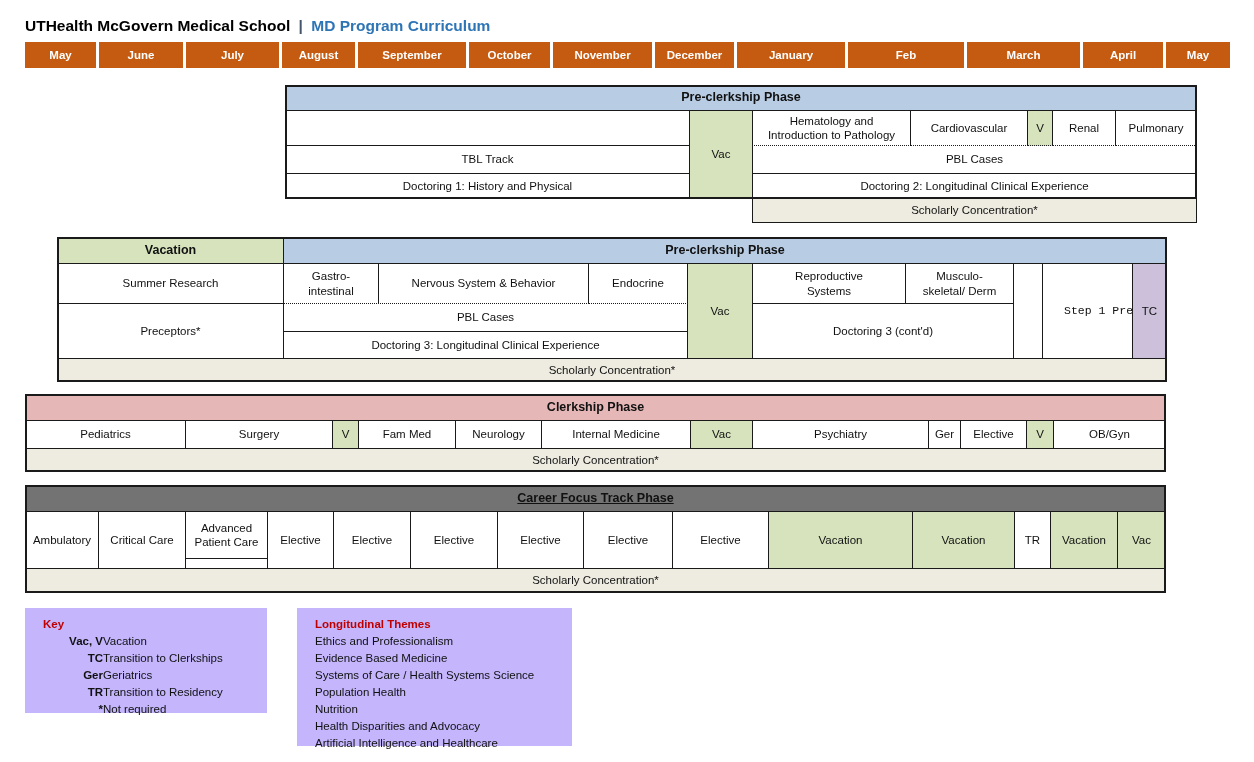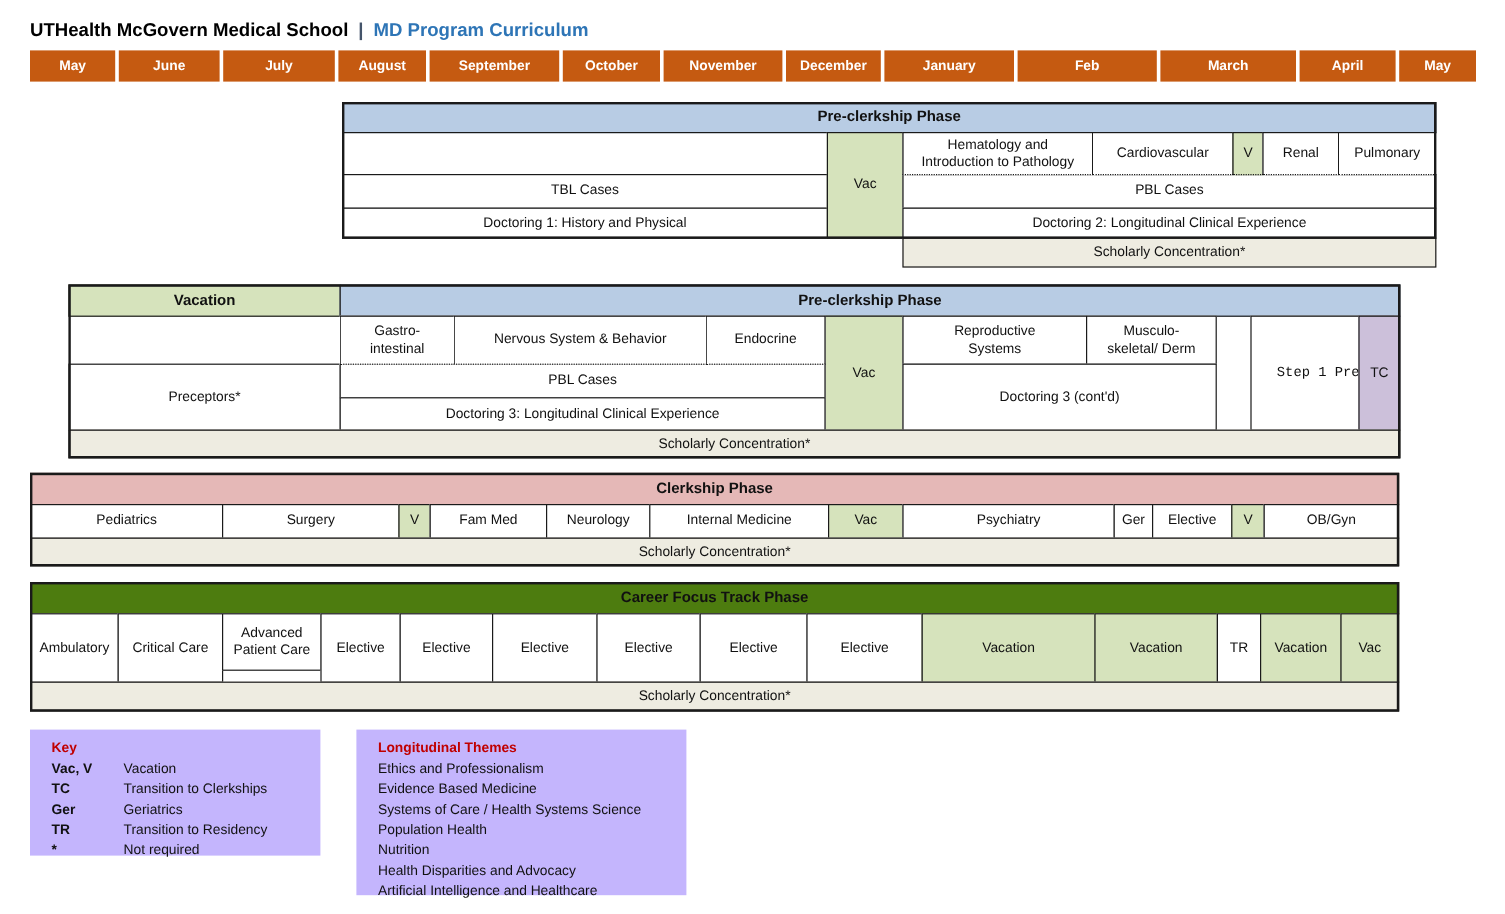--- a/index.html
+++ b/index.html
@@ -11,30 +11,30 @@
   .t-blue{color:#2E75B6;}
   .mon{position:absolute;top:42px;height:26px;background:#C55A11;color:#fff;
        font-weight:bold;font-size:11.5px;display:flex;align-items:center;justify-content:center;}
   .cell{position:absolute;box-sizing:border-box;border:1px solid #1a1a1a;background:#fff;
         display:flex;align-items:center;justify-content:center;text-align:center;
         font-size:11.5px;line-height:1.22;padding:0 6px;}
   .hdr{font-weight:bold;font-size:12.5px;}
   .green{background:#D6E3BC;}
   .blue{background:#B8CCE4;}
   .pink{background:#E5B8B7;}
-  .cyan{background:#4d7c0f;}
+  .cyan{background:#737373;text-decoration:underline;}
   .beige{background:#EEECE1;}
   .purple{background:#CCC0DA;}
   .db{border-bottom-style:dotted;z-index:2;}
   .narrow span{display:inline-block;max-width:86px;}
   .outline{position:absolute;box-sizing:border-box;border:2px solid #1a1a1a;background:transparent;z-index:4;pointer-events:none;}
   .panel{position:absolute;box-sizing:border-box;background:#c4b5fd;font-size:11.5px;line-height:17px;padding:8px 10px 6px 18px;}
   .panel .p-title{color:#C00000;font-weight:bold;}
   .krow{display:flex;}
-  .kabbr{font-weight:bold;width:60px;flex:0 0 60px;}
+  .kabbr{font-weight:bold;width:60px;flex:0 0 60px;text-align:right;}
 </style>
 </head>
 <body>
 
 <div class="canvas">
 
   <div class="title">
     <span class="t-red">UTHealth McGovern Medical School</span>
     <span class="t-sep">|</span>
     <span class="t-blue">MD Program Curriculum</span>
@@ -48,35 +48,36 @@
   <div class="mon" style="left:469px;width:81px;">October</div>
   <div class="mon" style="left:553px;width:99px;">November</div>
   <div class="mon" style="left:655px;width:79px;">December</div>
   <div class="mon" style="left:737px;width:108px;">January</div>
   <div class="mon" style="left:848px;width:116px;">Feb</div>
   <div class="mon" style="left:967px;width:113px;">March</div>
   <div class="mon" style="left:1083px;width:80px;">April</div>
   <div class="mon" style="left:1166px;width:64px;">May</div>
 
   <div class="cell blue hdr" style="left:285px;top:85px;width:912px;height:26px;">Pre-clerkship Phase</div>
-  <div class="cell" style="left:285px;top:145px;width:405px;height:29px;">TBL Cases</div>
+  <div class="cell" style="left:285px;top:145px;width:405px;height:29px;">TBL Track</div>
   <div class="cell" style="left:285px;top:173px;width:405px;height:26px;">Doctoring 1: History and Physical</div>
   <div class="cell green" style="left:689px;top:110px;width:64px;height:89px;">Vac</div>
   <div class="cell db" style="left:752px;top:110px;width:159px;height:36px;">Hematology and Introduction to Pathology</div>
   <div class="cell db" style="left:910px;top:110px;width:118px;height:36px;">Cardiovascular</div>
   <div class="cell green db" style="left:1027px;top:110px;width:26px;height:36px;">V</div>
   <div class="cell db" style="left:1052px;top:110px;width:64px;height:36px;">Renal</div>
   <div class="cell db" style="left:1115px;top:110px;width:82px;height:36px;">Pulmonary</div>
   <div class="cell" style="left:752px;top:145px;width:445px;height:29px;">PBL Cases</div>
   <div class="cell" style="left:752px;top:173px;width:445px;height:26px;">Doctoring 2: Longitudinal Clinical Experience</div>
   <div class="cell beige" style="left:752px;top:198px;width:445px;height:25px;">Scholarly Concentration*</div>
   <div class="outline" style="left:285px;top:85px;width:912px;height:114px;"></div>
 
   <div class="cell green hdr" style="left:57px;top:237px;width:227px;height:27px;">Vacation</div>
   <div class="cell blue hdr" style="left:283px;top:237px;width:884px;height:27px;">Pre-clerkship Phase</div>
+  <div class="cell" style="left:57px;top:263px;width:227px;height:41px;">Summer Research</div>
   <div class="cell" style="left:57px;top:303px;width:227px;height:56px;">Preceptors*</div>
   <div class="cell db" style="left:283px;top:263px;width:96px;height:41px;">Gastro-intestinal</div>
   <div class="cell db" style="left:378px;top:263px;width:211px;height:41px;">Nervous System &amp; Behavior</div>
   <div class="cell db" style="left:588px;top:263px;width:100px;height:41px;">Endocrine</div>
   <div class="cell green" style="left:687px;top:263px;width:66px;height:96px;">Vac</div>
   <div class="cell narrow" style="left:752px;top:263px;width:154px;height:41px;">
       <span>Reproductive Systems</span>
     </div>
   <div class="cell narrow" style="left:905px;top:263px;width:109px;height:41px;">
       <span>Musculo-skeletal/ Derm</span>

